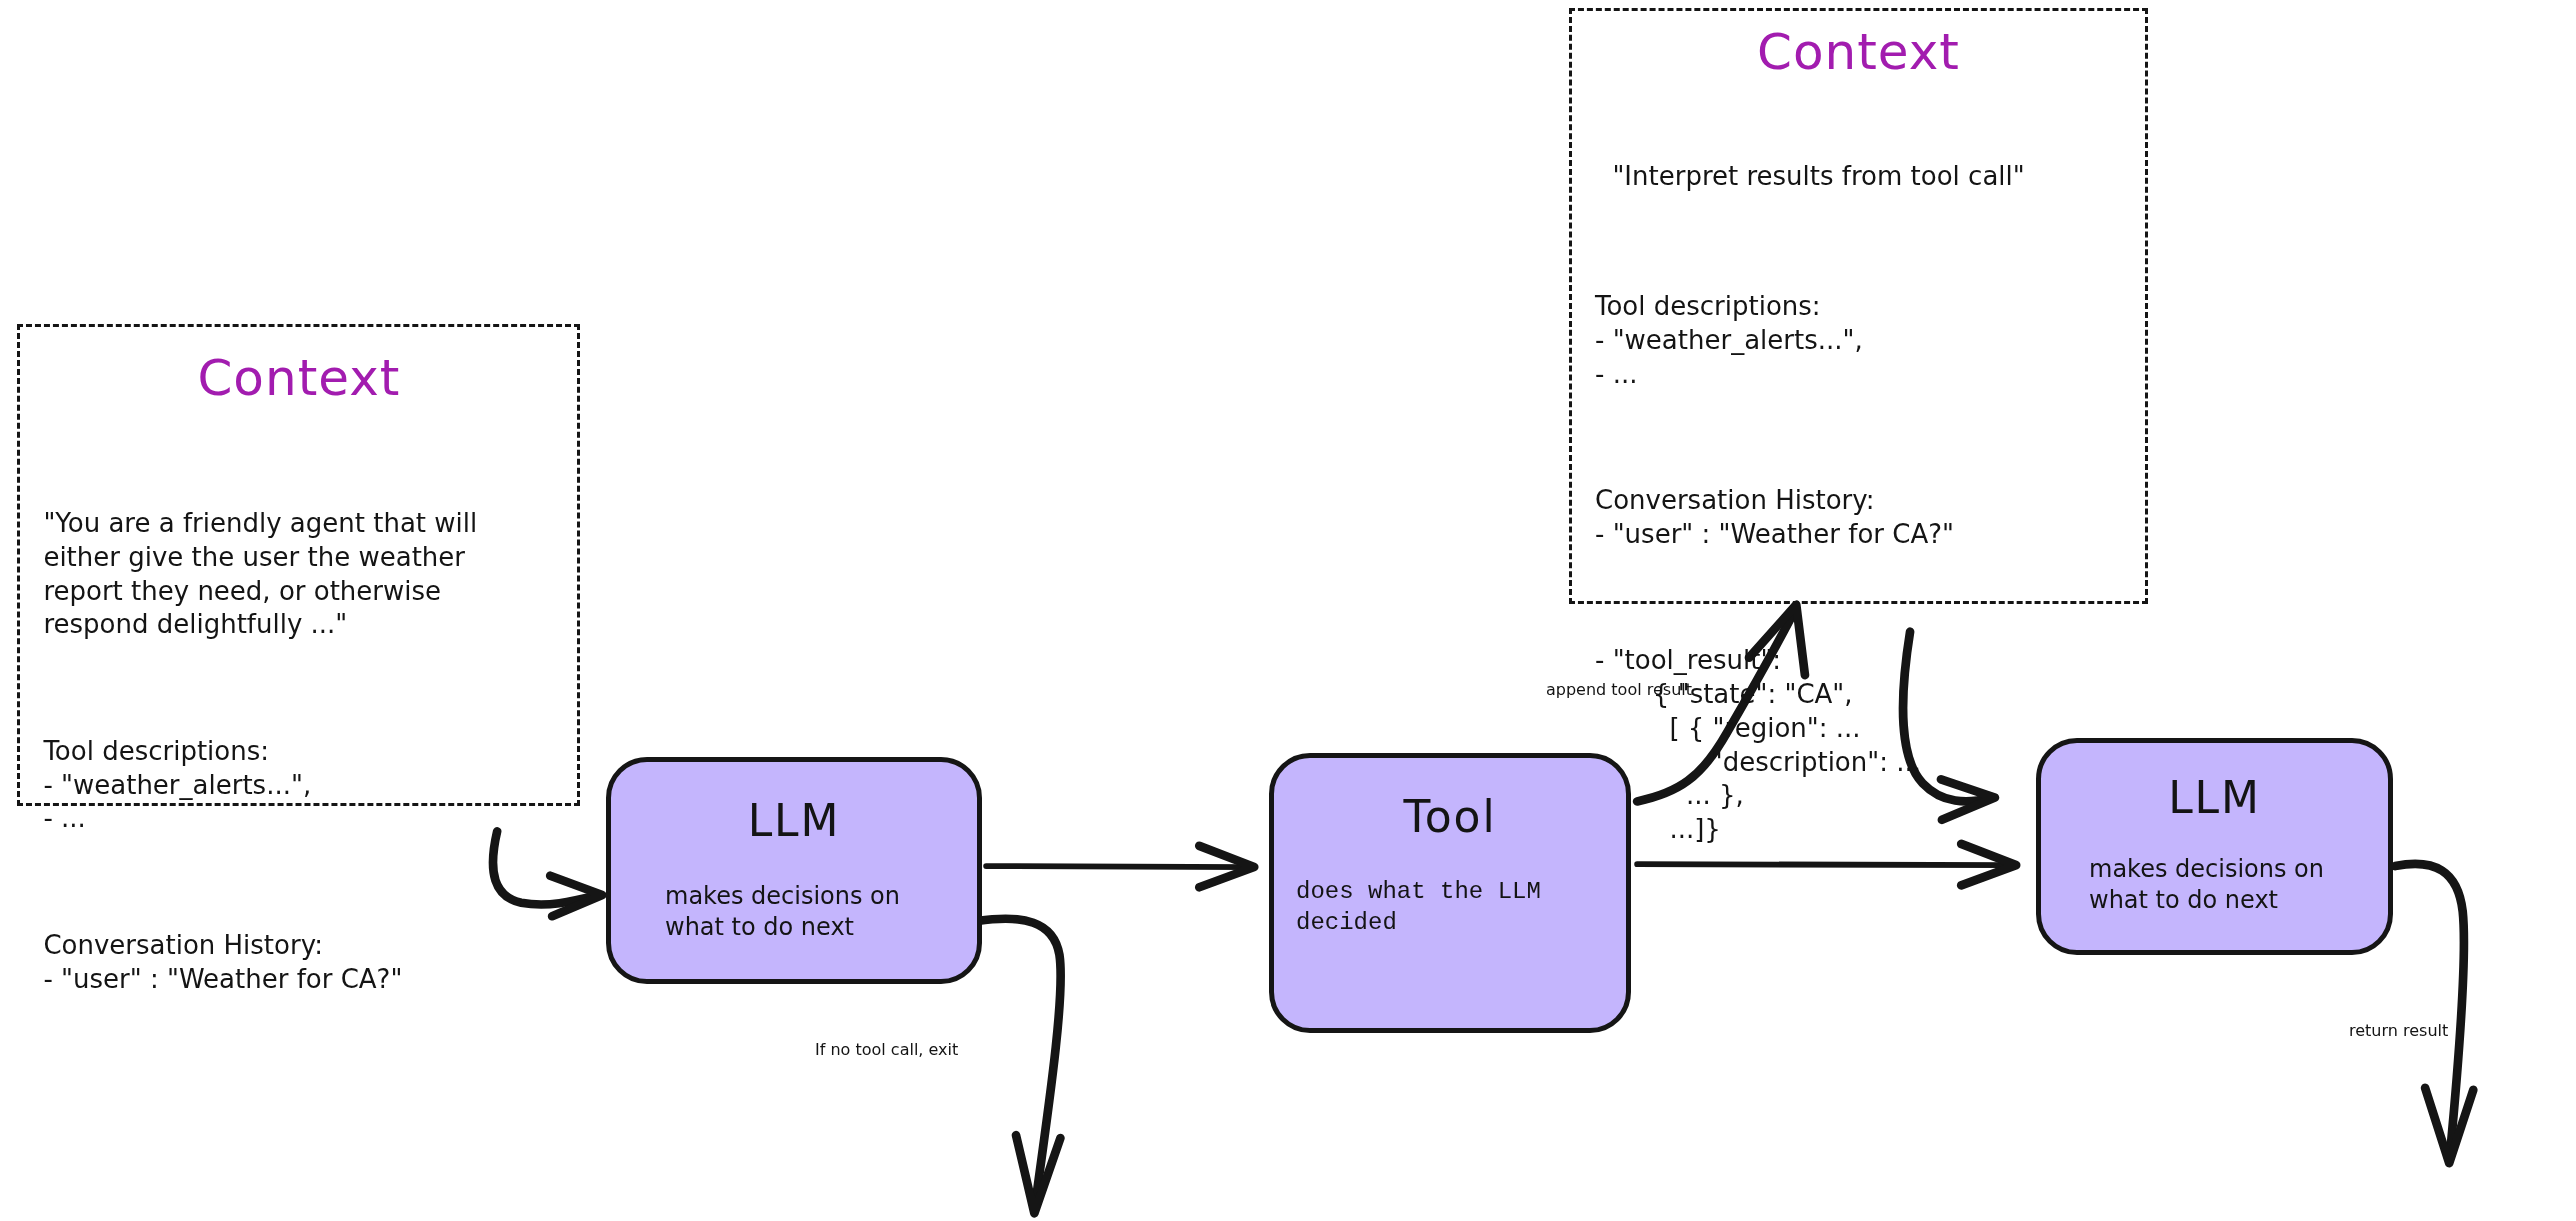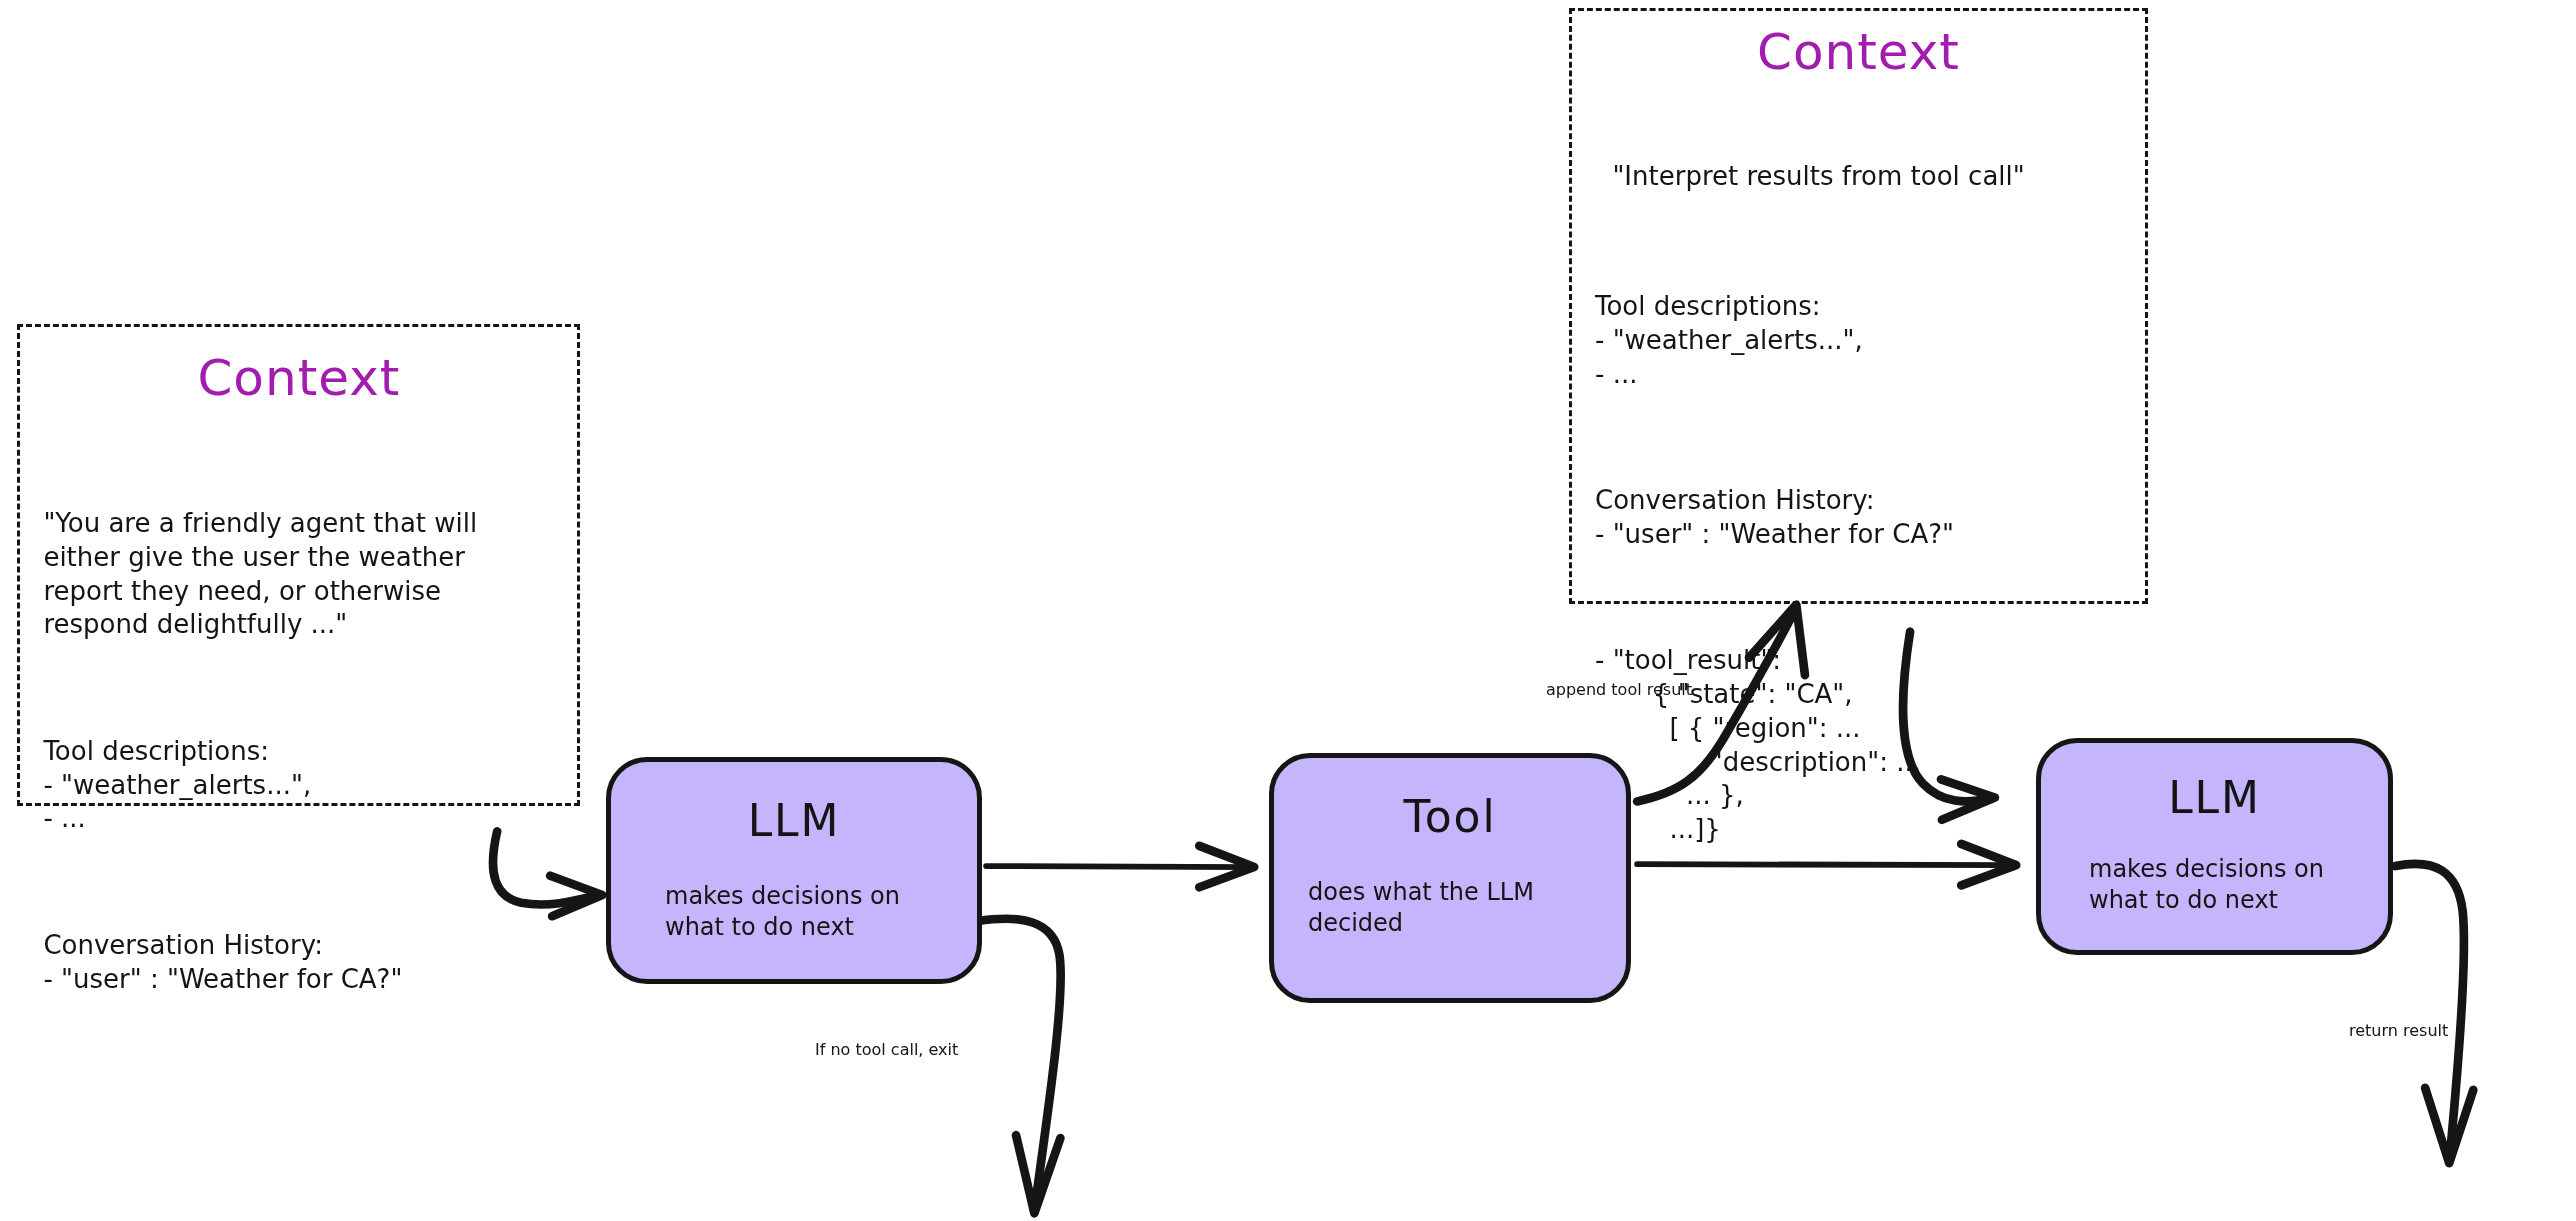--- a/index.html
+++ b/index.html
@@ -83,25 +83,25 @@
     font-size: 24px;
     line-height: 1.28;
     color: #141414;
     align-self: flex-start;
     margin-left: 54px;
     margin-top: 35px;
     white-space: pre-line;
     font-family: "DejaVu Sans", sans-serif;
   }
   #node-llm1 { left: 606px;  top: 757px; width: 376px; height: 227px; }
-  #node-tool { left: 1269px; top: 753px; width: 362px; height: 250px; }
+  #node-tool { left: 1269px; top: 753px; width: 362px; height: 280px; }
   #node-llm2 { left: 2036px; top: 738px; width: 357px; height: 217px; }
   #node-llm2 .node-title { margin-top: 29px; }
   #node-llm2 .node-sub   { margin-top: 31px; margin-left: 48px; }
-  #node-tool .node-sub   { margin-left: 34px; }
+  #node-tool .node-sub   { margin-left: 22px; font-family: Liberation Mono, monospace; }
 
   
   .edge-label {
     position: absolute;
     font-size: 16px;
     color: #141414;
     white-space: nowrap;
     font-family: "DejaVu Sans", sans-serif;
   }
   #lbl-append { left: 1546px; top: 680px; }

